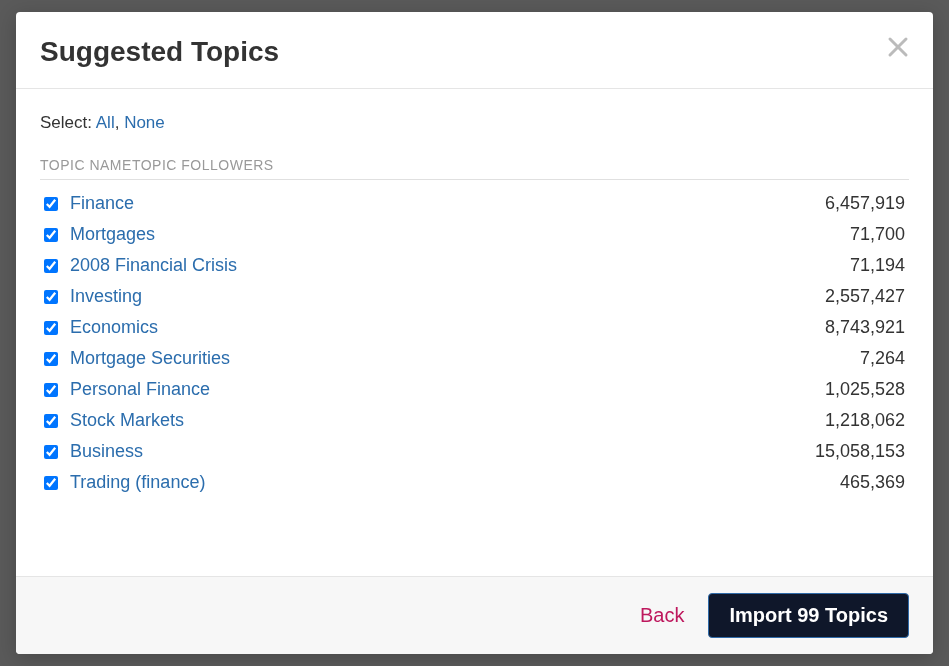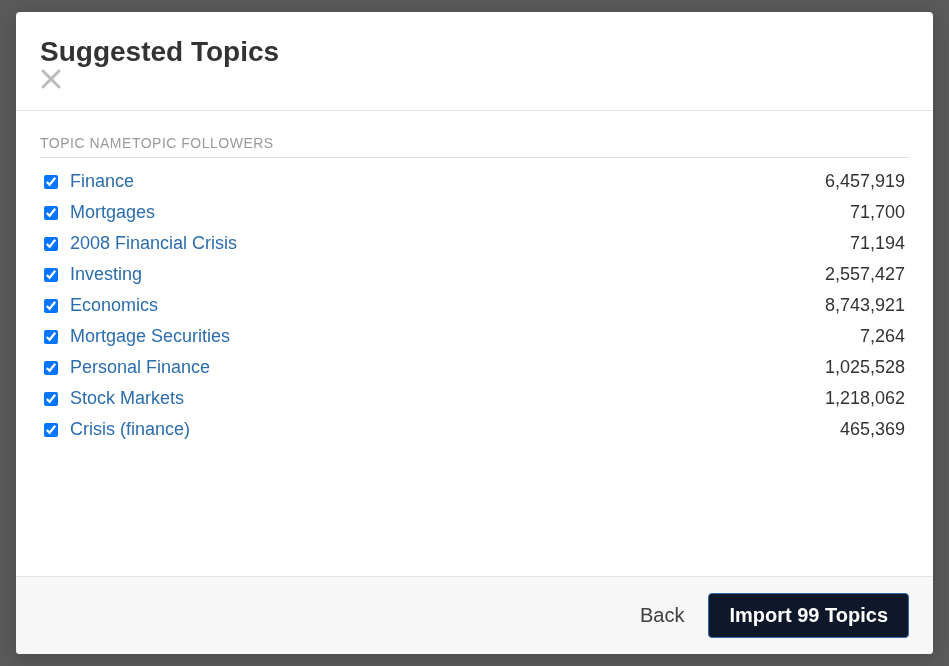--- a/index.html
+++ b/index.html
@@ -22,21 +22,20 @@
       display: flex;
       flex-direction: column;
       box-shadow: 0 4px 20px rgba(0,0,0,0.2);
     }
     .modal-header {
       padding: 24px 24px 20px 24px;
       border-bottom: 1px solid #e5e5e5;
       display: flex;
       justify-content: space-between;
       align-items: flex-start;
-      flex-direction: column;
     }
     .modal-title {
       font-size: 28px;
       font-weight: 700;
       color: #333;
     }
     .close-btn {
       background: none;
       border: none;
       cursor: pointer;
@@ -100,21 +99,21 @@
       padding: 16px 24px;
       display: flex;
       justify-content: flex-end;
       align-items: center;
       gap: 20px;
       border-radius: 0 0 4px 4px;
     }
     .btn-back {
       background: none;
       border: none;
-      color: #404040;
+      color: #be185d;
       font-size: 20px;
       cursor: pointer;
       padding: 6px 4px;
     }
     .btn-primary {
       background: #0f172a;
       color: #fff;
       border: 1px solid #2f6aa8;
       border-radius: 4px;
       font-size: 20px;
@@ -132,20 +131,24 @@
     <h1 class="modal-title">Suggested Topics</h1>
     <button class="close-btn" aria-label="Close">
       <svg width="22" height="22" viewBox="0 0 22 22">
         <line x1="3" y1="3" x2="19" y2="19" stroke="currentColor" stroke-width="3" stroke-linecap="round"></line>
         <line x1="19" y1="3" x2="3" y2="19" stroke="currentColor" stroke-width="3" stroke-linecap="round"></line>
       </svg>
     </button>
   </div>
 
   <div class="modal-body">
+    <div class="select-row">
+      <span>Select:</span>
+      <a>All</a><span>, </span><a>None</a>
+    </div>
 
     <div class="table-header">
       <span>TOPIC NAME</span>
       <span>TOPIC FOLLOWERS</span>
     </div>
 
     <ul class="topic-list" id="topic-list">
         <li class="topic-row">
           <input type="checkbox" checked="" style="">
           <a class="topic-name">Finance</a>
@@ -181,21 +184,26 @@
           <a class="topic-name">Personal Finance</a>
           <span class="topic-followers">1,025,528</span>
         </li>
         <li class="topic-row">
           <input type="checkbox" checked="" style="">
           <a class="topic-name">Stock Markets</a>
           <span class="topic-followers">1,218,062</span>
         </li>
         <li class="topic-row">
           <input type="checkbox" checked="" style="">
-          <a class="topic-name">Crisis (finance)</a>
+          <a class="topic-name">Business</a>
+          <span class="topic-followers">15,058,153</span>
+        </li>
+        <li class="topic-row">
+          <input type="checkbox" checked="" style="">
+          <a class="topic-name">Trading (finance)</a>
           <span class="topic-followers">465,369</span>
         </li>
       </ul>
   </div>
 
   <div class="modal-footer">
     <button class="btn-back">Back</button>
     <button class="btn-primary">Import 99 Topics</button>
   </div>
 

